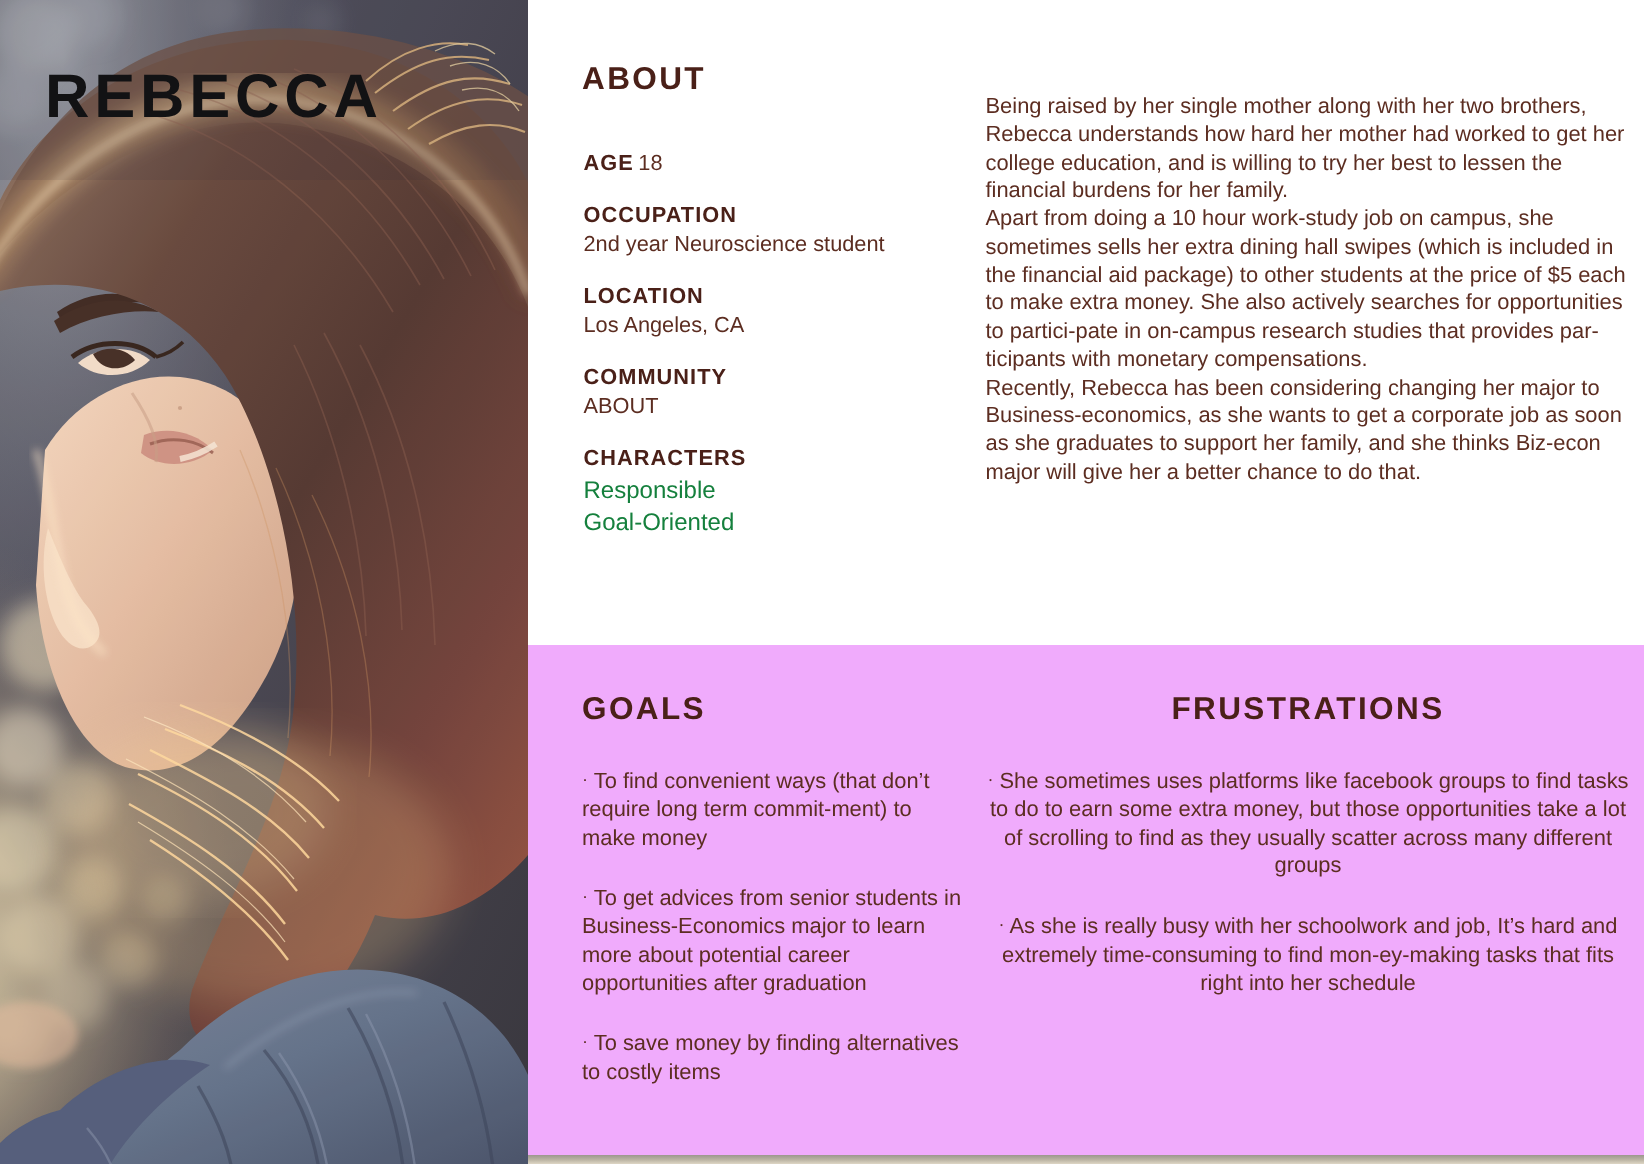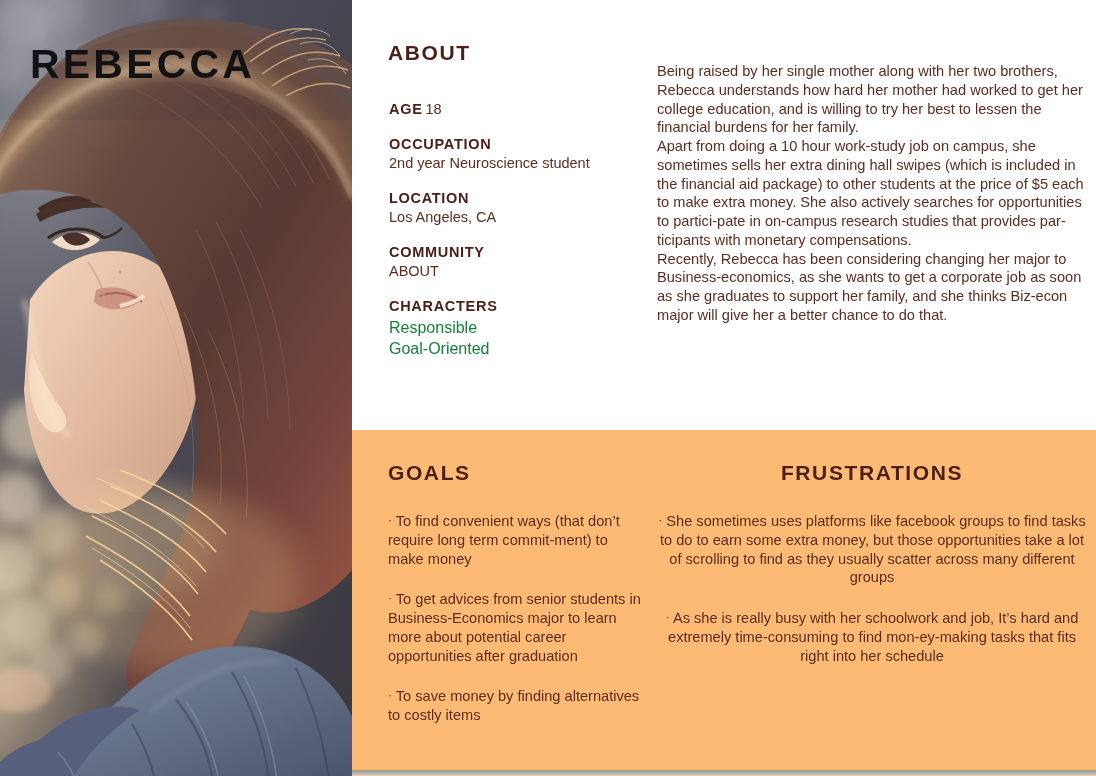--- a/index.html
+++ b/index.html
@@ -72,21 +72,21 @@
     height: 430px;
     background: #ffffff;
   }
 
   .bottom-section {
     position: absolute;
     left: 0;
     top: 430px;
     width: 744px;
     height: 340px;
-    background: #fdba74;
+    background: #f0abfc;
   }
 
   .footer-shadow {
     position: absolute;
     left: 0;
     top: 770px;
     width: 744px;
     height: 6px;
     background: linear-gradient(to bottom, #8a8479 0%, #b0a894 55%, #d8cfbb 100%);
     opacity: .85;

